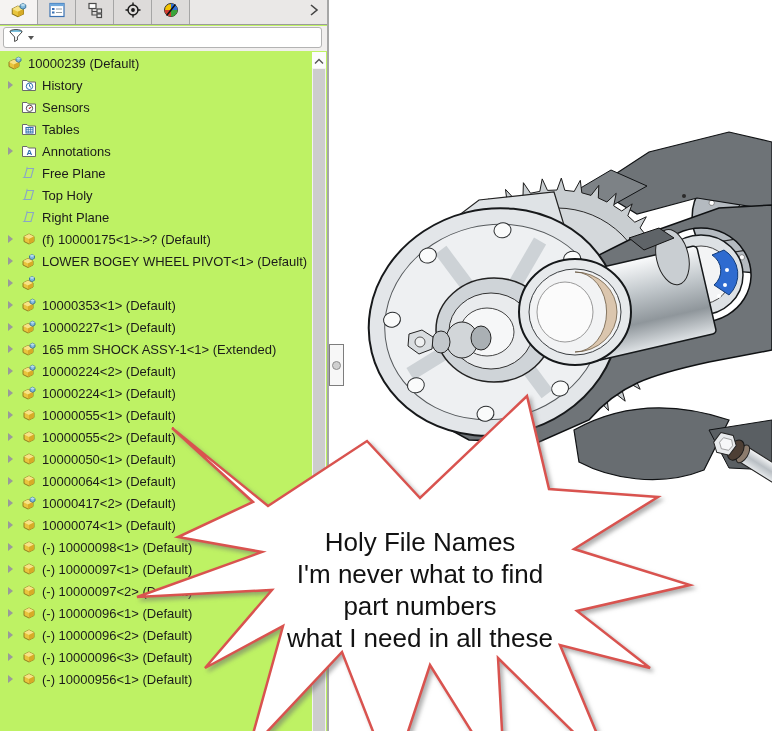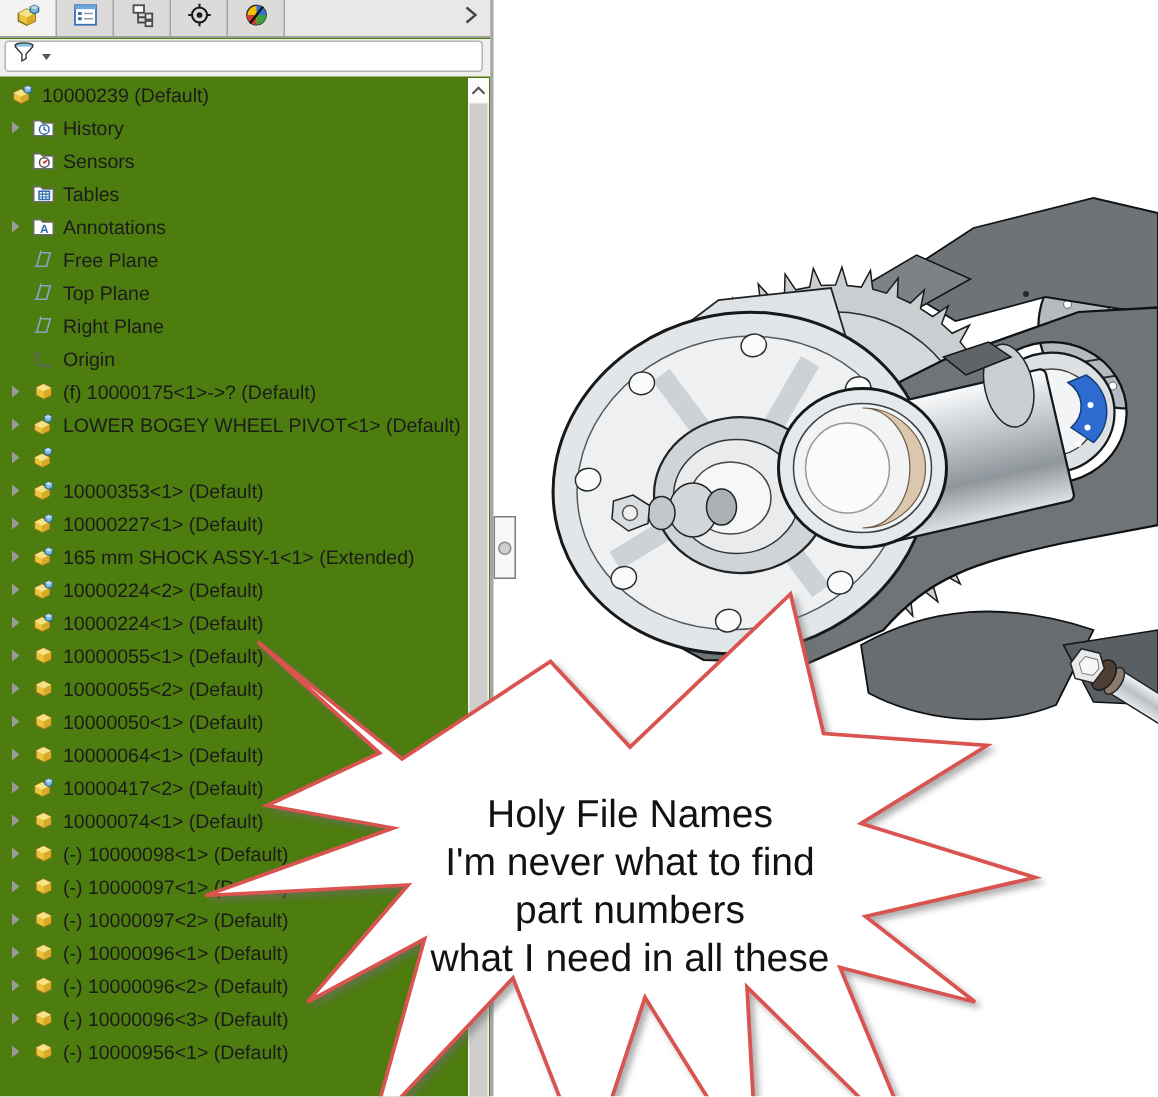--- a/index.html
+++ b/index.html
@@ -1,19 +1,19 @@
 <!DOCTYPE html>
 <html><head>
 <meta charset="utf-8">
 <style>
   html,body{margin:0;padding:0}
   body{width:772px;height:731px;position:relative;overflow:hidden;background:#fff;
        font-family:"Liberation Sans",sans-serif;}
   
-  .panel{position:absolute;left:0;top:0;width:327px;height:731px;background:#4d7c0f}
+  .panel{position:absolute;left:0;top:0;width:327px;height:731px;background:#bef264}
   .tabbar{position:absolute;left:0;top:0;width:327px;height:25px;background:#eae8e7;
           border-bottom:1px solid #9b9b9b;display:flex;box-sizing:border-box}
   .tab{width:38px;height:24px;box-sizing:border-box;display:flex;align-items:center;justify-content:center;
        background:#dddbda;border-right:1px solid #a5a5a5;cursor:pointer}
   .tab:first-child{border-left:none}
   .tab.active{background:#f5f3f2}
   .tab-spacer{flex:1}
   .tab-overflow{width:26px;height:24px;display:flex;align-items:center;justify-content:center;cursor:pointer}
   .filterbar{position:absolute;left:0;top:26px;width:327px;height:25px;background:#f1efee}
   .filterfield{position:absolute;left:3px;top:1px;width:319px;height:21px;background:#fff;
@@ -319,41 +319,31 @@
         <span>Free Plane</span>
       </div>
       <div class="row">
         <span class="arrowbox"></span>
         <span class="ic">
           <svg width="16" height="16" viewBox="0 0 16 16">
             <polygon points="3.5,12.5 6,3.5 12.5,3.5 10,12.5" fill="none" stroke="#8aa6c6" stroke-width="1.1"></polygon>
             <path d="M6,3.5 L6,1.8 M3.5,12.5 L1.8,12.5" stroke="#8aa6c6" stroke-width="0.8"></path>
           </svg>
         </span>
-        <span>Top Plane</span>
+        <span>Top Holy</span>
       </div>
       <div class="row">
         <span class="arrowbox"></span>
         <span class="ic">
           <svg width="16" height="16" viewBox="0 0 16 16">
             <polygon points="3.5,12.5 6,3.5 12.5,3.5 10,12.5" fill="none" stroke="#8aa6c6" stroke-width="1.1"></polygon>
             <path d="M6,3.5 L6,1.8 M3.5,12.5 L1.8,12.5" stroke="#8aa6c6" stroke-width="0.8"></path>
           </svg>
         </span>
         <span>Right Plane</span>
-      </div>
-      <div class="row">
-        <span class="arrowbox"></span>
-        <span class="ic">
-          <svg width="16" height="16" viewBox="0 0 16 16">
-            <path d="M4,3 L4,12 L13,13.5" fill="none" stroke="#666" stroke-width="1.1"></path>
-            <path d="M4,3 L2.8,5.4 M4,3 L5.2,5.4 M13,13.5 L10.7,12.5 M13,13.5 L10.8,14.8" stroke="#666" fill="none"></path>
-          </svg>
-        </span>
-        <span>Origin</span>
       </div>
       <div class="row">
         <span class="arrowbox">
           <span class="tri"></span>
         </span>
         <span class="ic">
           <svg width="16" height="16" viewBox="0 0 16 16">
             <polygon points="3,5.5 8,3 13,5.5 13,10.5 8,13 3,10.5" fill="#e9c53d" stroke="#8a731c" stroke-width="0.9"></polygon>
             <polygon points="3,5.5 8,3 13,5.5 8,8" fill="#f7e386"></polygon>
             <polygon points="8,8 13,5.5 13,10.5 8,13" fill="#d7ab27"></polygon>

